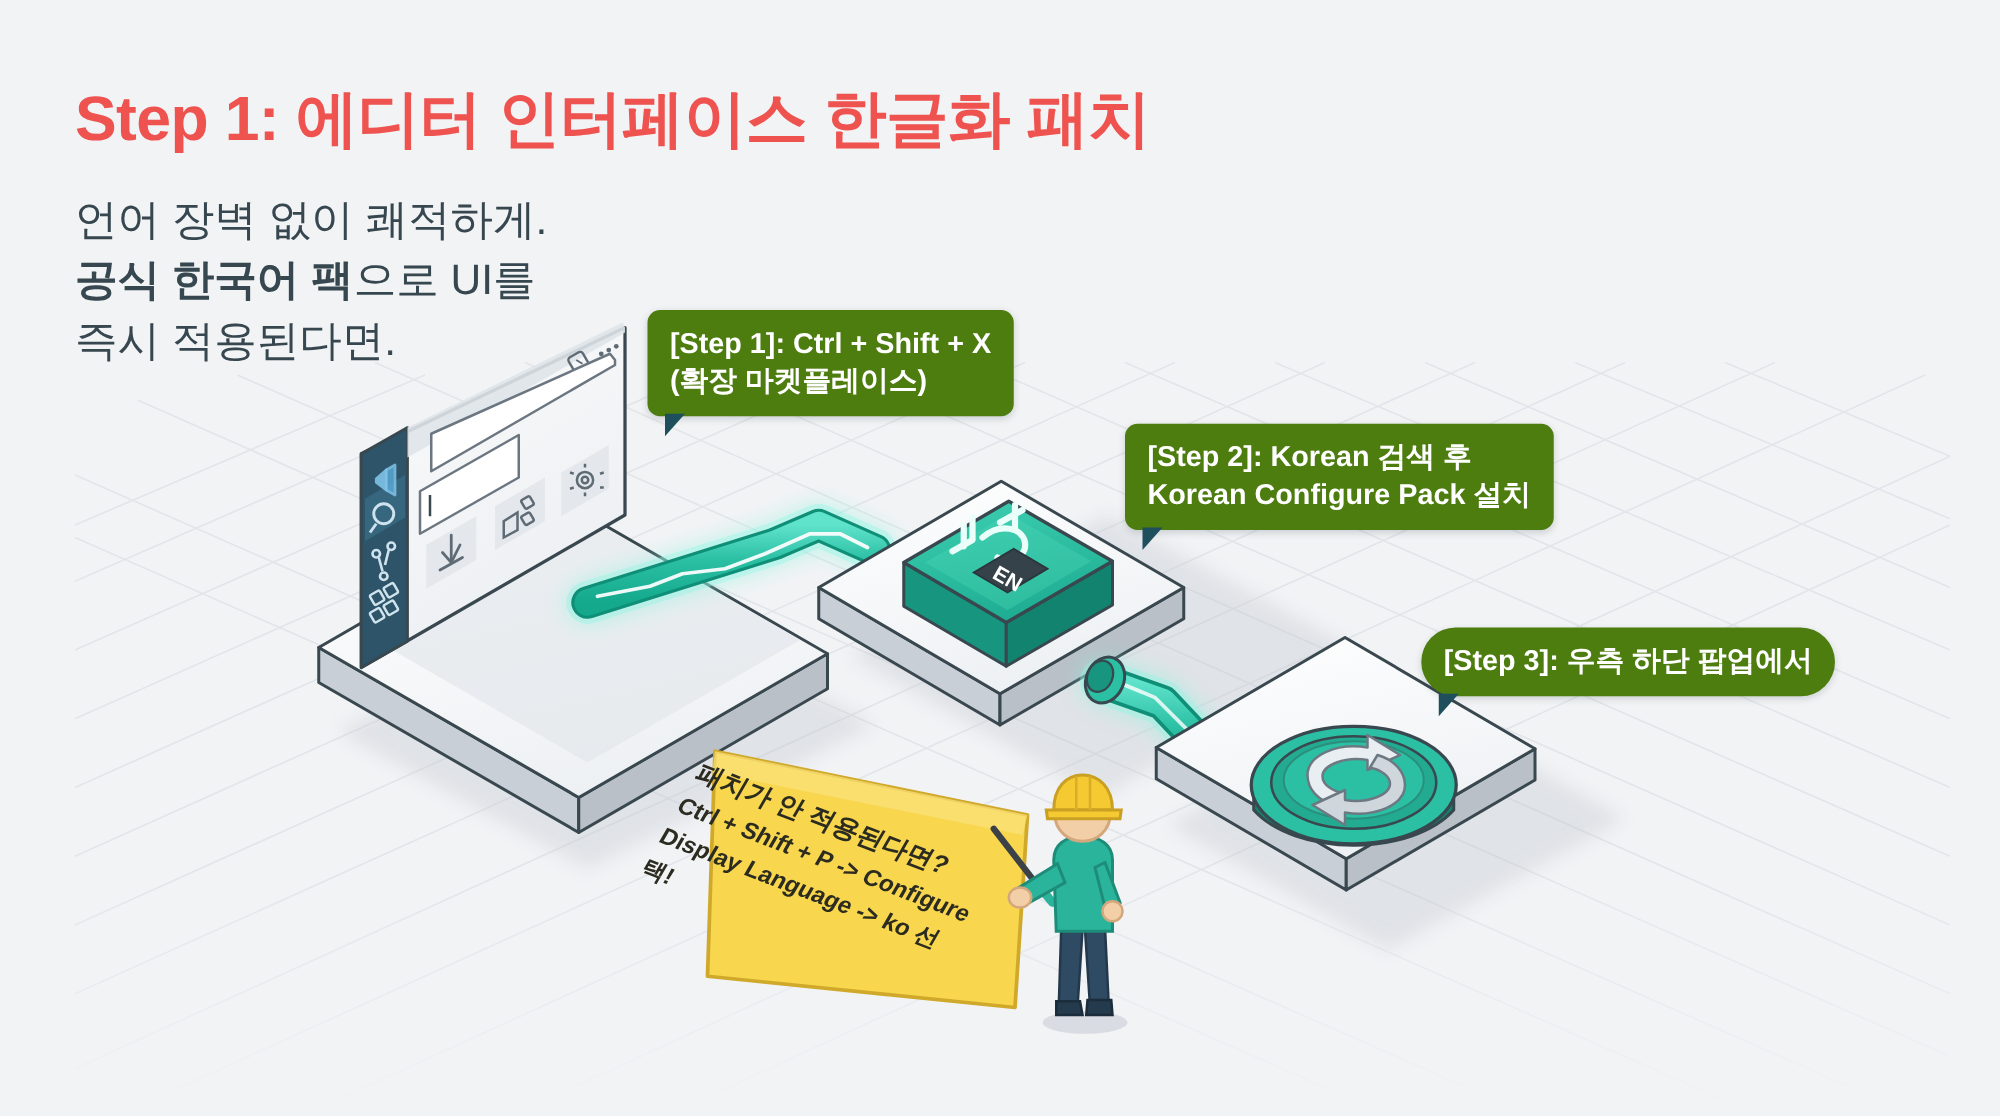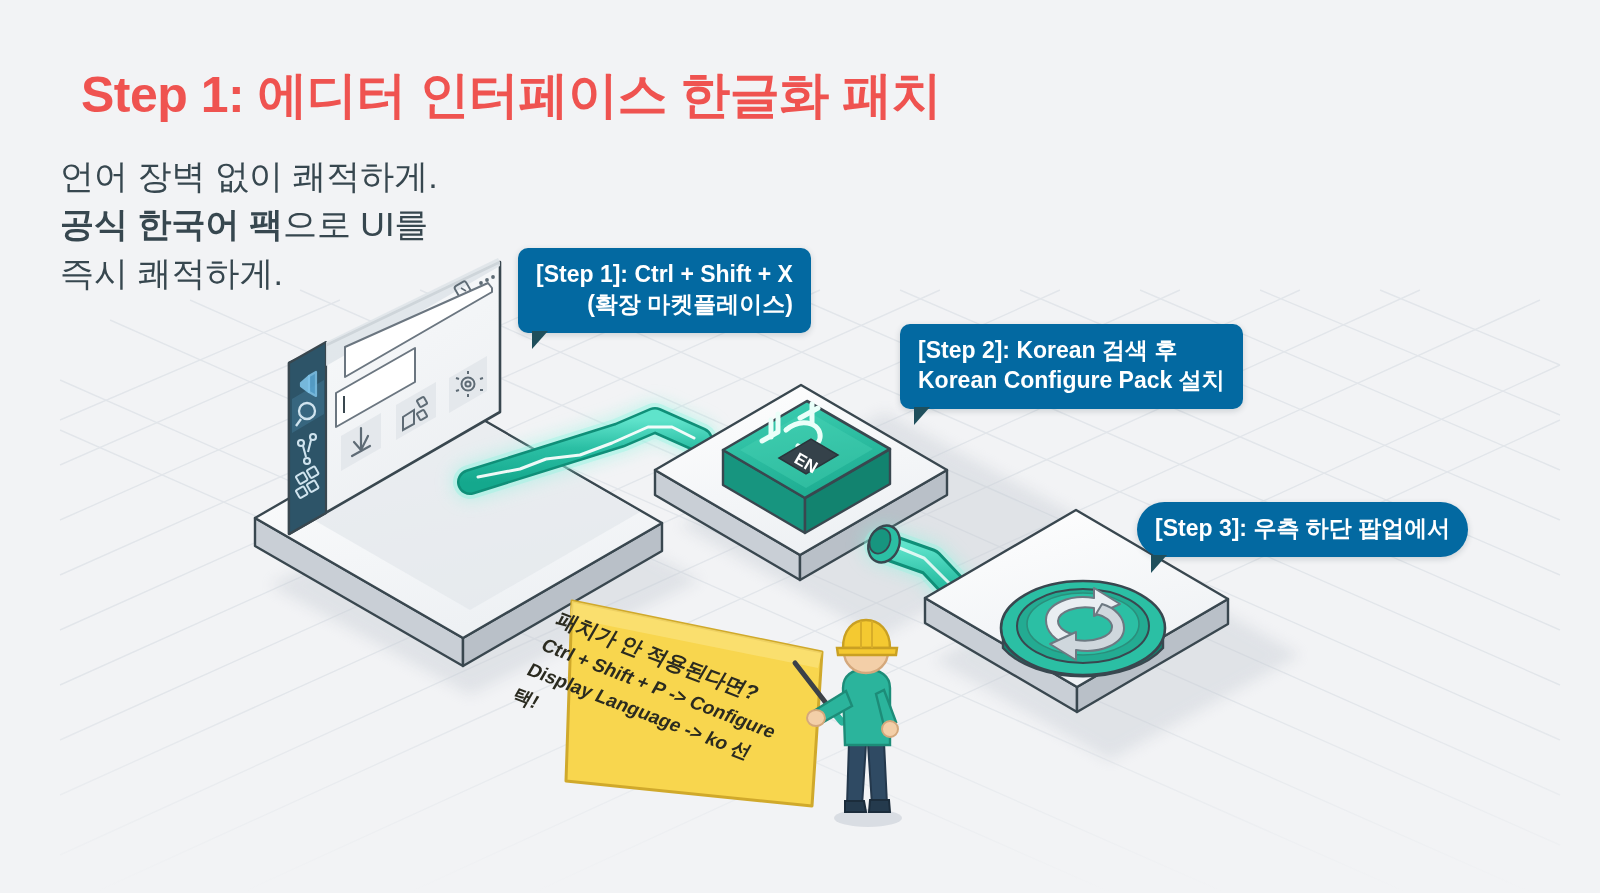--- a/index.html
+++ b/index.html
@@ -26,37 +26,36 @@
   
   #page-title {
     position: absolute;
     left: 60px;
     top: 62px;
     font-size: 50px;
     font-weight: bold;
     color: #ef5350;
     letter-spacing: -0.5px;
     white-space: nowrap;
-    margin-left: 21px;
   }
   #subtitle {
     position: absolute;
     left: 60px;
     top: 152px;
     font-size: 34px;
     line-height: 1.42;
     color: #37474f;
     white-space: nowrap;
   }
   #subtitle .b { font-weight: bold; }
 
   
   .bubble {
     position: absolute;
-    background: #0369a1;
+    background: #4d7c0f;
     color: #ffffff;
     border-radius: 10px;
     padding: 12px 18px 13px 18px;
     font-size: 23px;
     font-weight: bold;
     line-height: 1.3;
     box-shadow: 0 2px 6px rgba(30,50,60,0.18);
   }
   .bubble .line { white-space: nowrap; }
   .bubble::after {
@@ -66,22 +65,22 @@
     border-style: solid;
   }
   
   .bubble.tail-bl::after {
     left: 14px;
     bottom: -16px;
     border-width: 18px 16px 0 0;
     border-color: #1f4f5c transparent transparent transparent;
   }
   #bubble-step1 { left: 518px; top: 248px; }
-  #bubble-step1 .line.r { text-align: right; }
-  #bubble-step2 { left: 900px; top: 324px; }
+  #bubble-step1 .line.r { }
+  #bubble-step2 { left: 900px; top: 339px; }
   #bubble-step3 { left: 1137px; top: 502px; border-radius: 29px; }
 
   
   #yellow-note {
     position: absolute;
     left: 560px;
     top: 568px;
     width: 262px;
     height: 238px;
   }
@@ -393,21 +392,21 @@
       <path d="M 837 648 L 897 648 L 896 655 L 838 655 Z" fill="#f4c931" stroke="#c9a023" stroke-width="2.4"></path>
       <path d="M 861 621 L 861 648 M 872 621 L 872 648" stroke="#d8ad28" stroke-width="2"></path>
     </g>
   </svg>
 
   <div id="page-title">Step 1: 에디터 인터페이스 한글화 패치</div>
 
   <div id="subtitle">
     <div>언어 장벽 없이 쾌적하게.</div>
     <div><span class="b">공식 한국어 팩</span><span>으로 UI를</span></div>
-    <div>즉시 쾌적하게.</div>
+    <div>즉시 적용된다면.</div>
   </div>
 
   <div id="bubble-step1" class="bubble tail-bl">
     <div class="line">[Step 1]: Ctrl + Shift + X</div>
     <div class="line r">(확장 마켓플레이스)</div>
   </div>
 
   <div id="bubble-step2" class="bubble tail-bl">
     <div class="line">[Step 2]: Korean 검색 후</div>
     <div class="line">Korean Configure Pack 설치</div>

